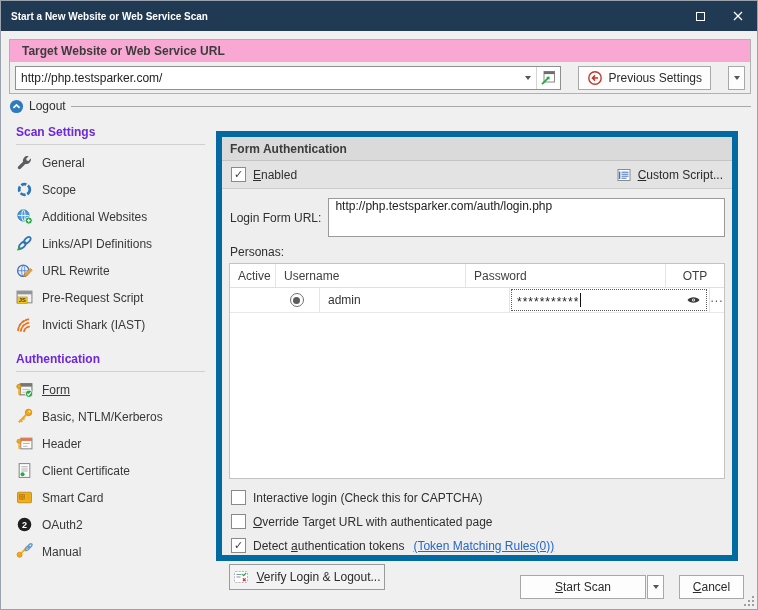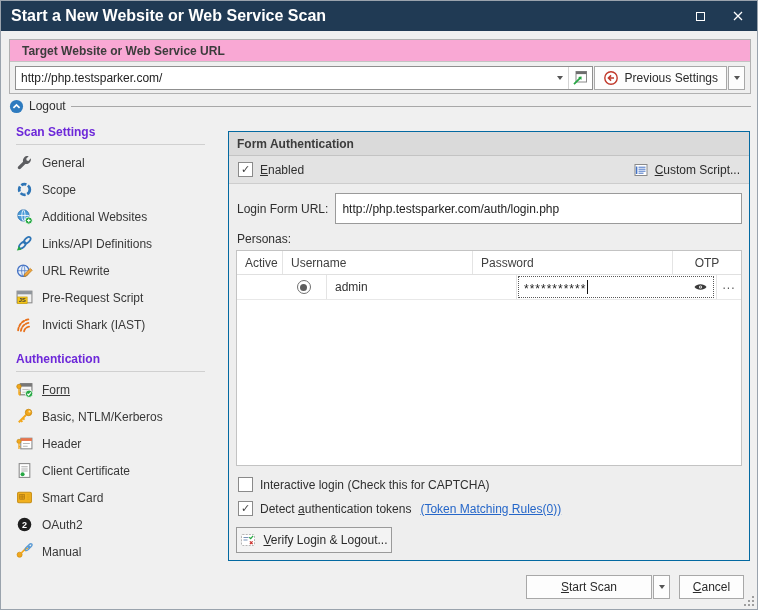--- a/index.html
+++ b/index.html
@@ -2,28 +2,28 @@
 <html><head>
 <meta charset="utf-8">
 <style>
   * { margin:0; padding:0; box-sizing:border-box; }
   html,body { width:758px; height:610px; }
   body { font-family:"Liberation Sans", sans-serif; font-size:12px; color:#333; background:#fff; }
   .window { position:relative; width:758px; height:610px; background:#f0f0f0; border:1px solid #9aa3ad; overflow:hidden; }
 
   
   .titlebar { position:absolute; top:0; left:0; right:0; height:30px; background:#203a54; display:flex; align-items:center; }
-  .titlebar .title { flex:1; padding-left:10px; font-weight:bold; font-size:16px; color:#fff; }
+  .titlebar .title { flex:1; padding-left:10px; font-weight:bold; font-size:10px; color:#fff; }
   .tb-btn { width:38px; height:30px; display:flex; align-items:center; justify-content:center; cursor:default; }
   .max-box { width:9px; height:9px; border:1px solid #fff; }
 
   
   .target-group { position:absolute; left:8px; top:38px; width:742px; height:55px; border:1px solid #b1b1b1; background:#efefef; }
   .group-hdr { height:22px; background:#f9a8d4; border-bottom:1px solid #c3c3c3; display:flex; align-items:center; padding-left:12px; font-weight:bold; color:#3c3c3c; }
-  .target-row { display:flex; align-items:center; padding:4px 5px; gap:1px; height:32px; }
+  .target-row { display:flex; align-items:center; padding:4px 5px; gap:17px; height:32px; }
   .combo { flex:1; height:24px; background:#fff; border:1px solid #8f8f8f; display:flex; align-items:center; }
   .combo-value { flex:1; padding-left:5px; color:#222; }
   .caret-zone { width:16px; height:100%; display:flex; align-items:center; justify-content:center; }
   .caret-down { width:0; height:0; border-left:3.5px solid transparent; border-right:3.5px solid transparent; border-top:4px solid #555; }
   .combo-go { width:24px; height:100%; border-left:1px solid #d4d4d4; display:flex; align-items:center; justify-content:center; }
   .btn { height:24px; background:#fdfdfd; border:1px solid #a8a8a8; display:flex; align-items:center; justify-content:center; color:#2b2b2b; }
   .prev-btn { padding:0 8px; gap:6px; }
   .split-caret { width:17px; }
 
   
@@ -34,29 +34,29 @@
   .sidebar { position:absolute; left:8px; top:118px; width:202px; }
   .side-hdr { color:#6d28d9; font-weight:bold; padding:6px 0 3px 7px; }
   .side-div { border-top:1px solid #d0d0d0; margin:2px 6px 4px 7px; }
   .side-item { height:27px; display:flex; align-items:center; gap:9px; padding-left:7px; color:#383838; cursor:default; }
   .side-item.bold { font-weight:normal; }
   .side-item.selected .side-label { text-decoration:underline; }
   .sec2 { margin-top:8px; }
   .ic { flex:none; }
 
   
-  .panel { position:absolute; left:215px; top:130px; width:522px; height:430px; border:1px solid #0369a1; background:#eeeeee;margin-left:12px; }
+  .panel { position:absolute; left:215px; top:130px; width:522px; height:430px; border:6px solid #0369a1; background:#eeeeee; }
   .panel-hdr { height:24px; background:#dadada; border-bottom:1px solid #c3c3c3; display:flex; align-items:center; padding-left:8px; font-weight:bold; color:#3c3c3c; }
   .enabled-row { height:28px; background:#e3e3e3; border-bottom:1px solid #cdcdcd; display:flex; align-items:center; padding:0 9px; }
   .cs-btn { margin-left:auto; display:flex; align-items:center; gap:6px; color:#2b2b2b; cursor:default; }
   .checkbox { width:15px; height:15px; background:#fff; border:1px solid #8a8a8a; display:flex; align-items:center; justify-content:center; font-size:11px; color:#3f3f3f; flex:none; }
   .cb-label { margin-left:7px; color:#2f2f2f; }
 
   .url-row { display:flex; align-items:center; margin:9px 7px 0 8px; gap:7px; color:#2f2f2f; }
-  .text-input { flex:1; height:31px; background:#fff; border:1px solid #9a9a9a; display:flex; align-items:center; padding-left:6px; color:#222; }
+  .text-input { flex:1; height:39px; background:#fff; border:1px solid #9a9a9a; display:flex; padding-left:6px; color:#222; }
   .personas-label { margin:8px 0 4px 8px; color:#2f2f2f; }
 
   .ptable { margin:0 7px; height:216px; background:#fff; border:1px solid #c3c3c3; display:flex; flex-direction:column; }
   .prow { display:grid; grid-template-columns:46px 190px 200px 1fr; }
   .prow.head { height:24px; border-bottom:1px solid #e0e0e0; color:#3f3f3f; }
   .prow.data { height:25px; border-bottom:1px solid #e8e8e8;padding-left:44px; }
   .pcell { display:flex; align-items:center; padding-left:8px; border-right:1px solid #e4e4e4; overflow:hidden; }
   .pcell.last { border-right:none; }
   .pcell.center { justify-content:center; padding-left:0; }
   .radio { width:14px; height:14px; border-radius:50%; border:1px solid #6f6f6f; background:#fff; display:flex; align-items:center; justify-content:center; }
@@ -72,21 +72,21 @@
   .check-row { display:flex; align-items:center; margin:9px 0 0 9px; }
   .check-row.first { margin-top:11px; }
   .link { color:#2667c9; text-decoration:underline; margin-left:9px; cursor:default; }
 
   .verify-btn { margin:11px 0 0 7px; width:156px; height:26px; background:#f3f3f3; border:1px solid #9a9a9a; display:flex; align-items:center; justify-content:center; gap:7px; color:#2b2b2b; }
 
   
   .footer { position:absolute; top:574px; right:13px; display:flex; align-items:flex-end; }
   .start-btn { width:126px; }
   .start-caret { width:17px; margin-left:1px; }
-  .cancel-btn { width:65px; margin-left:9px; }
+  .cancel-btn { width:65px; margin-left:15px; }
   .grip { position:absolute; right:2px; bottom:2px; }
 
   .accel { text-decoration:underline; }
   svg text { font-family:"Liberation Sans", sans-serif; }
 </style>
 </head>
 <body>
 
 <div class="window">
 
@@ -343,20 +343,24 @@
         </span>
       </div>
       <div class="tbody-empty"></div>
     </div>
 
     <div class="check-row first">
       <span class="checkbox"></span>
       <span class="cb-label">Interactive login (Check this for CAPTCHA)</span>
     </div>
 
+    <div class="check-row">
+      <span class="checkbox"></span>
+      <span class="cb-label"><span class="accel">O</span><span>verride Target URL with authenticated page</span></span>
+    </div>
 
     <div class="check-row">
       <span class="checkbox">✓</span>
       <span class="cb-label"><span>Detect </span><span class="accel">a</span><span>uthentication tokens</span></span>
       <span class="link">(Token Matching Rules(0))</span>
     </div>
 
     <div class="verify-btn">
       <svg class="ic" width="16" height="16" viewBox="0 0 16 16">
         <rect x="1.5" y="2.5" width="13" height="11" rx="1" fill="#fff" stroke="#b5b5b5" stroke-dasharray="2 1.2"></rect>

